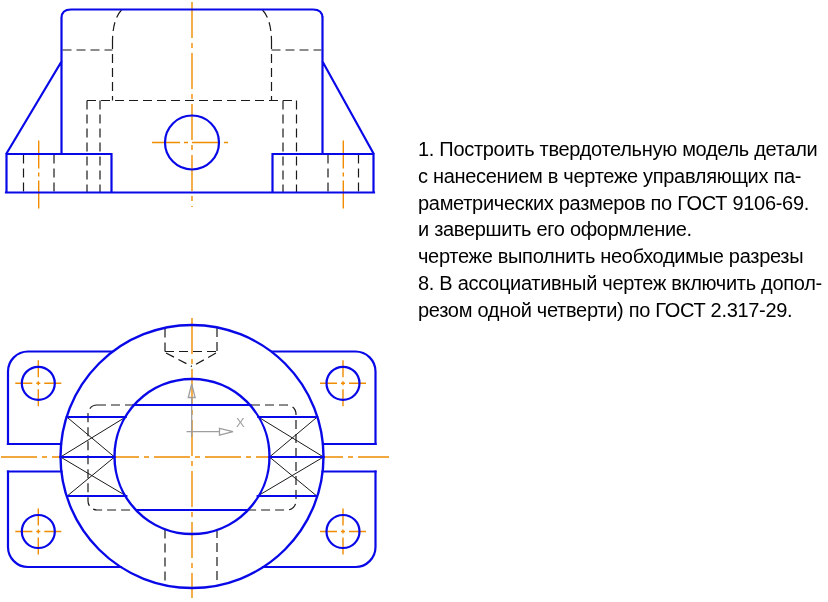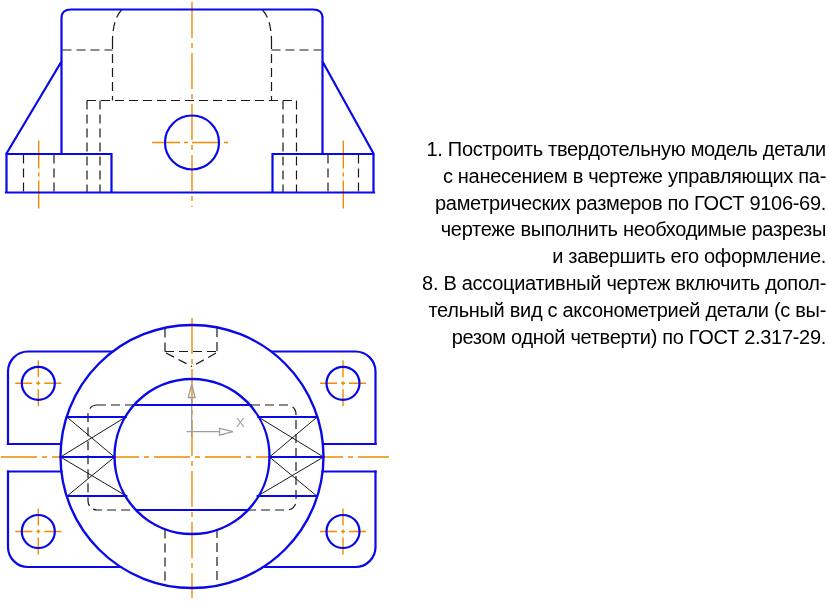--- a/index.html
+++ b/index.html
@@ -15,21 +15,21 @@
   .thin-line{stroke:var(--hidden,#1a1a1a);stroke-width:1;fill:none;}
   .centerline{stroke:var(--centerline,#f08c00);stroke-width:1.4;fill:none;}
   .cl-long{stroke-dasharray:36 5 5 5;}
   .cl-med{stroke-dasharray:28 4 4 4;}
   .cl-cross{stroke-dasharray:17 4 4 4;}
   .axis{stroke:var(--axes,#9e9e9e);stroke-width:1.3;fill:none;}
   .axis-label{fill:var(--axes,#9e9e9e);font-size:13px;font-family:"Liberation Sans",sans-serif;}
   #instructions{
     position:absolute;left:418px;top:136px;width:408px;
     font-size:20px;line-height:26.8px;color:var(--text,#000);
-    letter-spacing:-0.3px;white-space:nowrap;text-align:right;
+    letter-spacing:-0.3px;white-space:nowrap;
   }
 </style>
 </head>
 <body>
 
 <svg id="canvas" width="828" height="602" viewBox="0 0 828 602">
 
   <g>
 
     <path class="centerline cl-long" d="M192,2 L192,207"></path>
@@ -110,18 +110,17 @@
     <circle class="contour" cx="343" cy="383.3" r="16.5"></circle>
     <circle class="contour" cx="38.3" cy="531.5" r="16.5"></circle>
     <circle class="contour" cx="343" cy="531.5" r="16.5"></circle>
   </g>
 </svg>
 
 <div id="instructions">
   <div>1. Построить твердотельную модель детали</div>
   <div>с  нанесением в чертеже управляющих па-</div>
   <div>раметрических размеров по ГОСТ 9106-69.</div>
+  <div>и завершить его оформление.</div>
   <div>чертеже выполнить необходимые разрезы</div>
-  <div>и завершить его оформление.</div>
   <div>8. В ассоциативный чертеж включить допол-</div>
-  <div>тельный вид с аксонометрией детали (с вы-</div>
   <div>резом одной четверти) по ГОСТ 2.317-29.</div>
 </div>
 
 </body></html>

